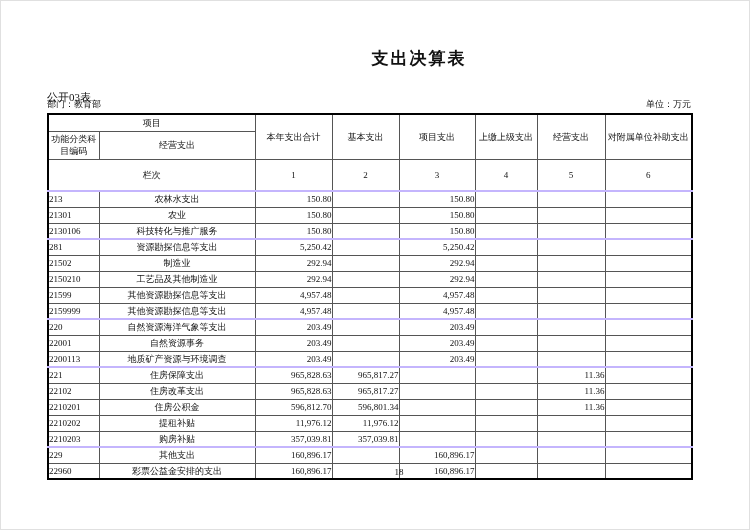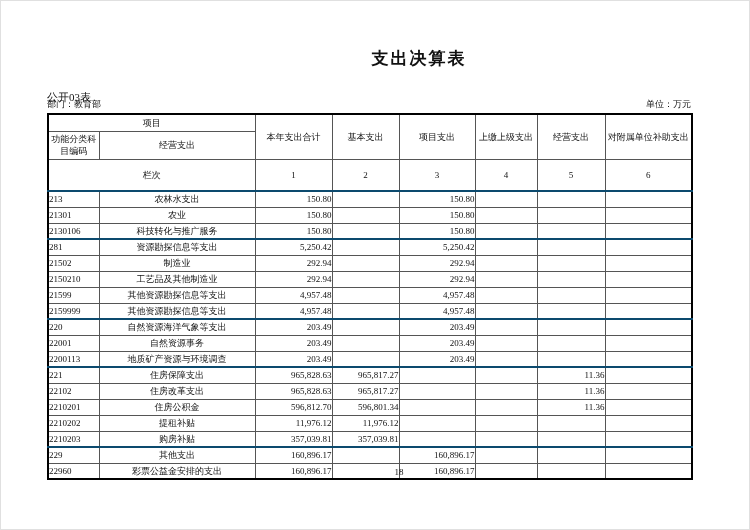--- a/index.html
+++ b/index.html
@@ -50,21 +50,21 @@
   tr.lanci{height:32px;}
   th.center,td.center{text-align:center;vertical-align:middle;}
   tbody tr{height:16px;}
   td.code{text-align:left;padding-left:4px;vertical-align:middle;}
   td.name{text-align:center;vertical-align:middle;white-space:nowrap;}
   td.ind1,td.ind2{padding-left:6px;}
   td.ind3{padding-left:15px;}
   td.num{text-align:right;padding-right:4px;vertical-align:middle;
     font-family:"Liberation Serif","DejaVu Serif",serif;}
   tr.lvl1{font-weight:bold;}
-  tr.lvl1 td{border-top:2px solid #0c4a6e;}
+  tr.lvl1 td{border-top:2px solid #c4b5fd;}
   .page-number{
     position:absolute;top:466px;left:0;width:100%;
     text-align:center;font-size:9px;font-weight:normal;padding-left:24px;
   }
 </style>
 </head>
 <body>
 
 <div class="page-title">支出决算表</div>
 <div class="table-code">公开03表</div>

